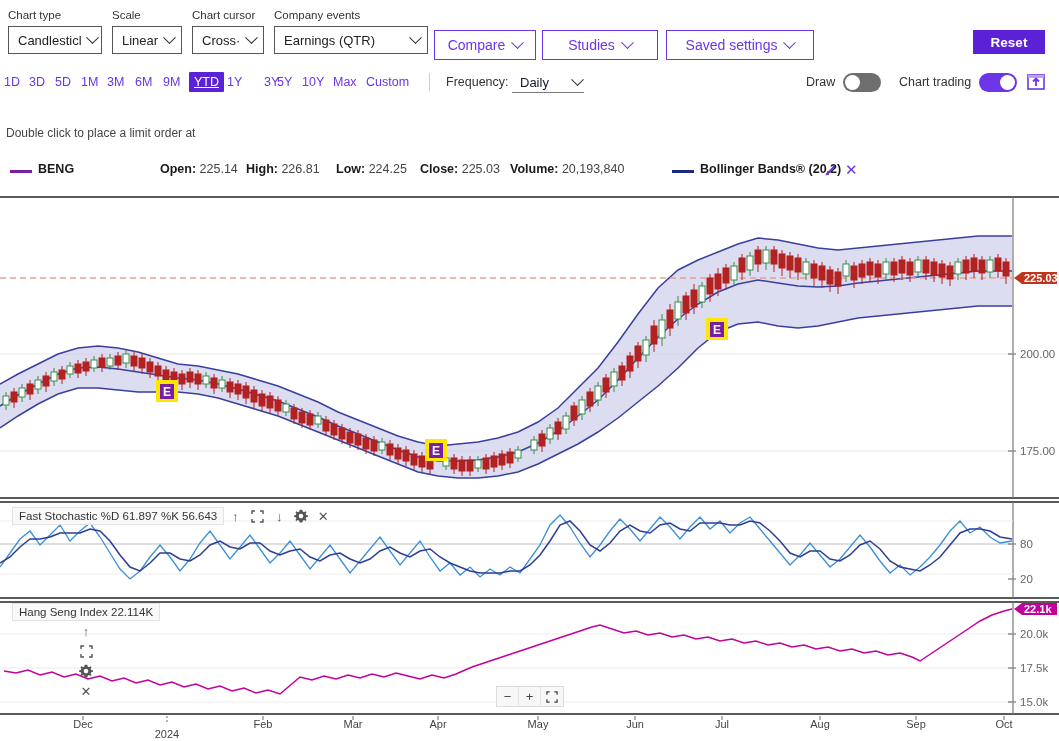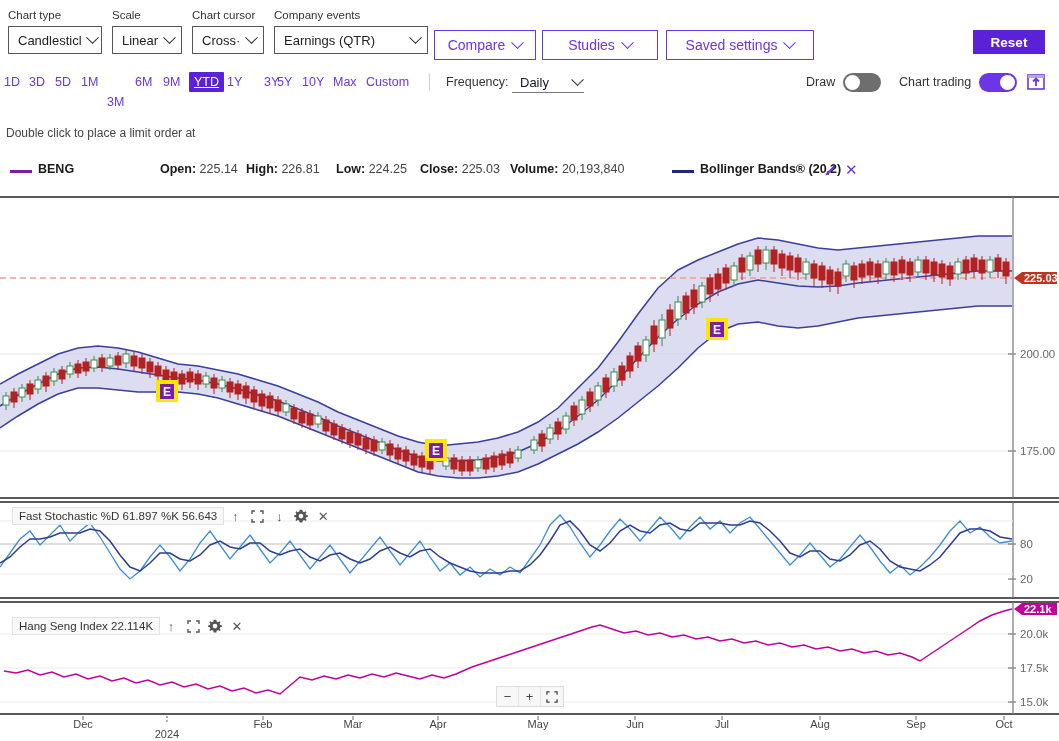--- a/index.html
+++ b/index.html
@@ -163,21 +163,21 @@
   </div>
 
   <button id="reset-button">Reset</button>
 </div>
 
 <div id="range-row">
   <span class="range-item" style="left:4px;">1D</span>
   <span class="range-item" style="left:29px;">3D</span>
   <span class="range-item" style="left:55px;">5D</span>
   <span class="range-item" style="left:81px;">1M</span>
-  <span class="range-item" style="left:107px;margin-top:20px;">3M</span>
+  <span class="range-item" style="left:107px;">3M</span>
   <span class="range-item" style="left:135px;">6M</span>
   <span class="range-item" style="left:163px;">9M</span>
   <span class="range-item active" style="left:189px;">YTD</span>
   <span class="range-item" style="left:227px;">1Y</span>
   <span class="range-item" style="left:264px;">3Y</span>
   <span class="range-item" style="left:277px;">5Y</span>
   <span class="range-item" style="left:302px;">10Y</span>
   <span class="range-item" style="left:333px;">Max</span>
   <span class="range-item" style="left:366px;">Custom</span>
 
@@ -671,21 +671,21 @@
            L684,34 L696,38 L708,36 L720,40 L732,38 L744,42 L756,40 L768,44 L780,42
            L792,46 L804,44 L816,48 L828,46 L840,50 L852,48 L864,52 L876,50 L888,54
            L900,52 L912,56 L920,60 L932,52 L944,44 L956,36 L968,28 L980,20 L992,14
            L1004,10 L1012,8"></path>
 
       <g>
         <path d="M1014,8 L1022,2 L1057,2 L1057,14 L1022,14 Z" fill="#c2009b"></path>
         <text class="price-tag-txt" x="1024" y="12">22.1k</text>
       </g>
     </svg>
-    <div class="study-head" style="left:12px; top:15px;">
+    <div class="study-head" style="left:12px; top:2px;flex-direction:column;">
       <div class="study-name">Hang Seng Index 22.114K</div>
       <div class="study-ico">↑</div>
       <div class="study-ico">
         <svg width="13" height="13" viewBox="0 0 13 13">
           <path d="M1 4 L1 1 L4 1 M9 1 L12 1 L12 4 M12 9 L12 12 L9 12 M4 12 L1 12 L1 9" fill="none" stroke="#555" stroke-width="1.4"></path>
         </svg>
       </div>
       <div class="study-ico">
         <svg width="14" height="14" viewBox="0 0 14 14">
           <path d="M7 0.8 L8.3 0.8 L8.7 2.6 L10.1 3.2 L11.6 2.2 L12.6 3.2 L11.6 4.7 L12.2 6.1

